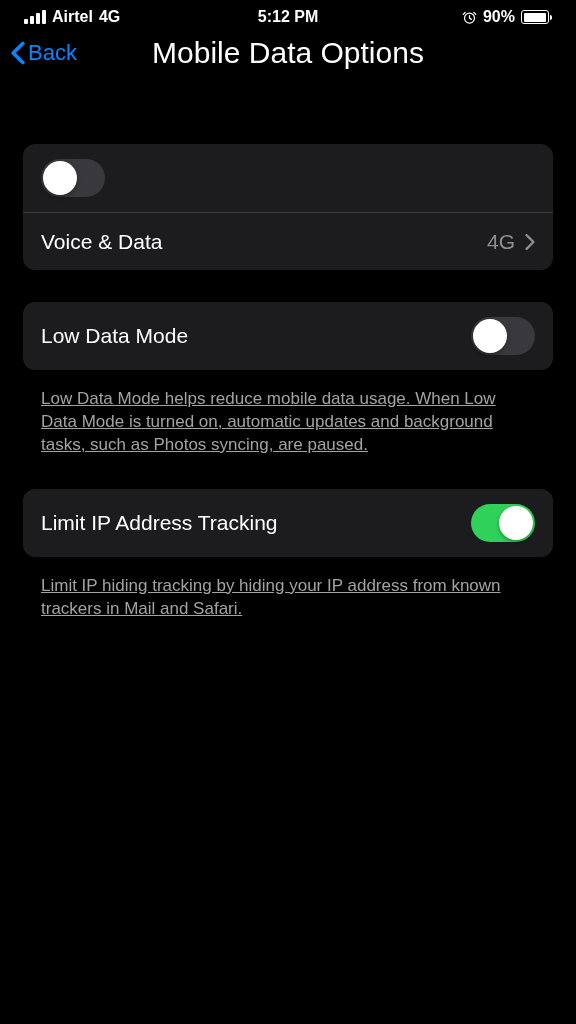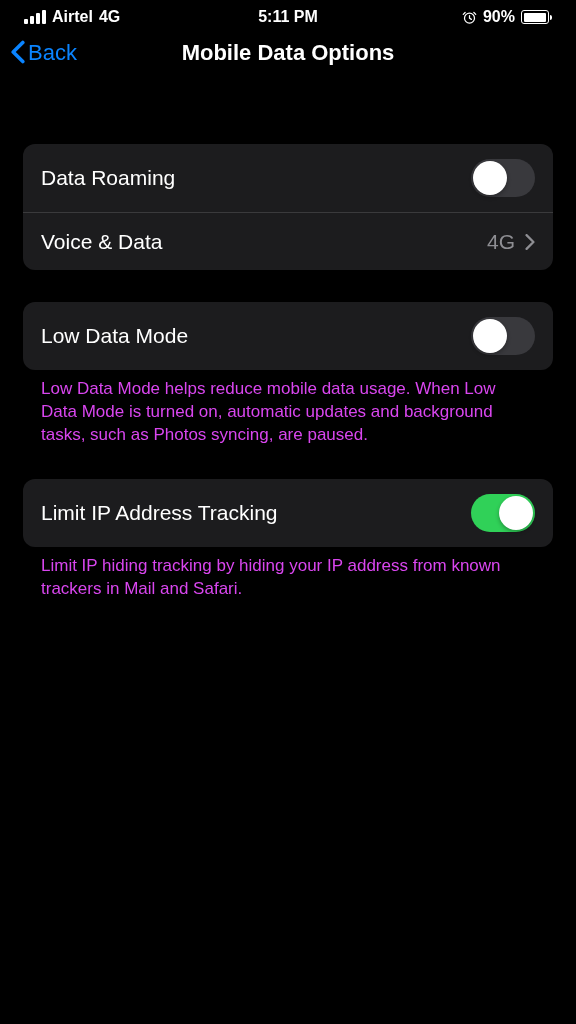--- a/index.html
+++ b/index.html
@@ -69,36 +69,36 @@
       margin-left: 1px;
     }
     .nav-header {
       display: flex;
       align-items: center;
       padding: 10px 10px 14px;
       position: relative;
     }
     .back-button {
       display: flex;
-      align-items: flex-start;
+      align-items: center;
       color: #0a84ff;
       font-size: 22px;
       cursor: pointer;
       gap: 2px;
     }
     .back-chevron {
       width: 16px;
       height: 24px;
     }
     .page-title {
       position: absolute;
       left: 50%;
       transform: translateX(-50%);
-      font-size: 22px;
-      font-weight: 700;
+      font-size: 30px;
+      font-weight: 400;
       color: #ffffff;
     }
     .content {
       padding: 0 23px;
     }
     .section {
       margin-top: 64px;
     }
     .section.tight {
       margin-top: 32px;
@@ -156,45 +156,46 @@
       top: 2px;
       box-shadow: 0 2px 4px rgba(0,0,0,0.3);
     }
     .toggle.off .toggle-knob {
       left: 2px;
     }
     .toggle.on .toggle-knob {
       right: 2px;
     }
     .footer-text {
-      color: #d946ef;
+      color: #a3a3a3;
       font-size: 17px;
       line-height: 1.35;
-      padding: 8px 18px 0;
+      padding: 18px 18px 0;
+      text-decoration: underline;
     }
     .alarm-icon {
       width: 15px;
       height: 15px;
     }
   </style>
 </head>
 <body>
 
 <div class="status-bar">
   <div class="status-left">
     <div class="signal-bars">
       <div class="signal-bar" style="height:5px"></div>
       <div class="signal-bar" style="height:8px"></div>
       <div class="signal-bar" style="height:11px"></div>
       <div class="signal-bar" style="height:14px"></div>
     </div>
     <span>Airtel</span>
     <span>4G</span>
   </div>
-  <div style="position:absolute;left:50%;transform:translateX(-50%);font-weight:600">5:11 PM</div>
+  <div style="position:absolute;left:50%;transform:translateX(-50%);font-weight:600">5:12 PM</div>
   <div class="status-right">
     <svg class="alarm-icon" viewBox="0 0 24 24" fill="#ffffff">
       <circle cx="12" cy="13" r="8" fill="none" stroke="#ffffff" stroke-width="2"></circle>
       <path d="M12 9v4l3 2" stroke="#ffffff" stroke-width="2" fill="none" stroke-linecap="round"></path>
       <path d="M5 4L2 7M19 4l3 3" stroke="#ffffff" stroke-width="2" stroke-linecap="round"></path>
     </svg>
     <span>90%</span>
     <div class="battery">
       <div class="battery-body">
           <div class="battery-fill"></div>
@@ -212,21 +213,20 @@
     <span>Back</span>
   </div>
   <div class="page-title">Mobile Data Options</div>
 </div>
 
 <div class="content">
 
   <div class="section">
     <div class="cell-group">
       <div class="cell">
-        <span class="cell-label">Data Roaming</span>
         <div class="toggle off">
           <div class="toggle-knob"></div>
         </div>
       </div>
       <div class="cell">
         <span class="cell-label">Voice &amp; Data</span>
         <div class="cell-value">
           <span>4G</span>
           <svg class="chevron-right" viewBox="0 0 8 14" fill="none">
             <path d="M1 1L7 7L1 13" stroke="#8e8e93" stroke-width="2" stroke-linecap="round" stroke-linejoin="round"></path>

